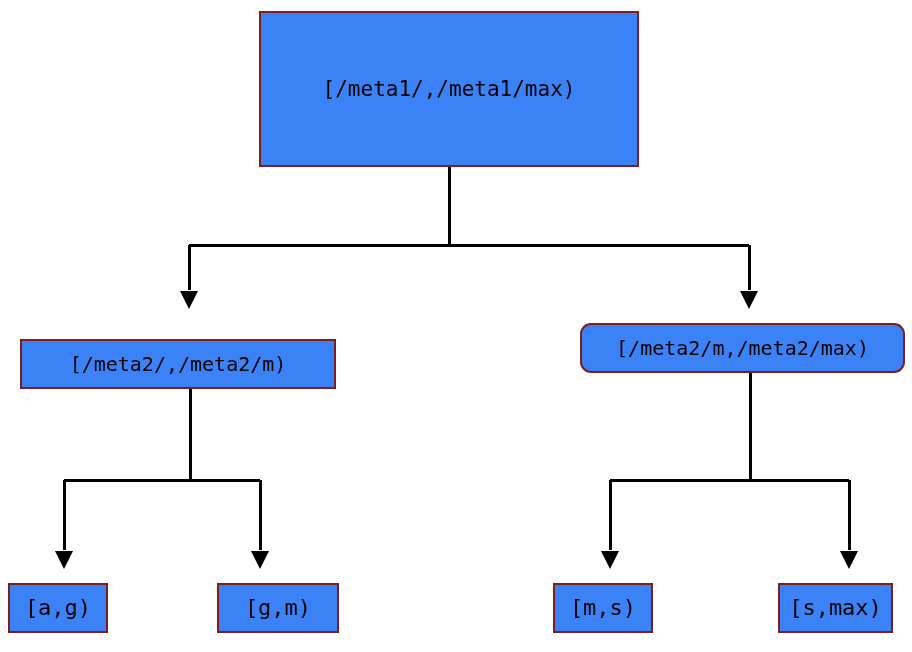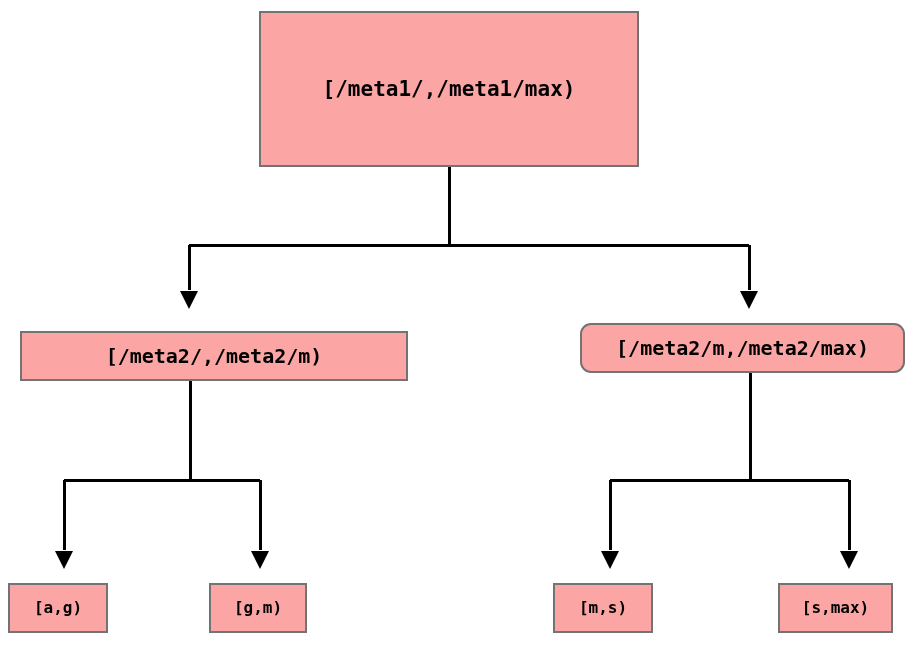--- a/index.html
+++ b/index.html
@@ -20,60 +20,59 @@
     position: absolute;
     left: 0;
     top: 0;
     width: 912px;
     height: 652px;
     pointer-events: none;
   }
   .node {
     position: absolute;
     box-sizing: border-box;
-    background: #fca5a5;
-    border: 2px solid #737373;
+    background: #3b82f6;
+    border: 2px solid #7f1d1d;
     display: flex;
     align-items: center;
     justify-content: center;
     color: #000000;
     white-space: pre;
     line-height: 1;
     letter-spacing: 0px;
-    font-weight: bold;
   }
   .node-root {
     left: 259px;
     top: 11px;
     width: 380px;
     height: 156px;
     font-size: 21px;
   }
   .node-mid-left {
     left: 20px;
-    top: 331px;
-    width: 388px;
+    top: 339px;
+    width: 316px;
     height: 50px;
     font-size: 20px;
   }
   .node-mid-right {
     left: 580px;
     top: 323px;
     width: 325px;
     height: 50px;
     font-size: 20px;
     border-radius: 11px;
   }
   .node-leaf {
     top: 583px;
     height: 50px;
-    font-size: 16px;
+    font-size: 22px;
   }
   .leaf-ag    { left: 8px;   width: 100px; }
-  .leaf-gm    { left: 209px; width: 98px; }
+  .leaf-gm    { left: 217px; width: 122px; }
   .leaf-ms    { left: 553px; width: 100px; }
   .leaf-smax  { left: 778px; width: 115px; }
 </style>
 </head>
 <body>
 
 <div id="canvas">
 
   <svg class="edges" viewBox="0 0 912 652" width="912" height="652" xmlns="http://www.w3.org/2000/svg">
     <g stroke="#000000" stroke-width="3" fill="none" shape-rendering="crispEdges">

